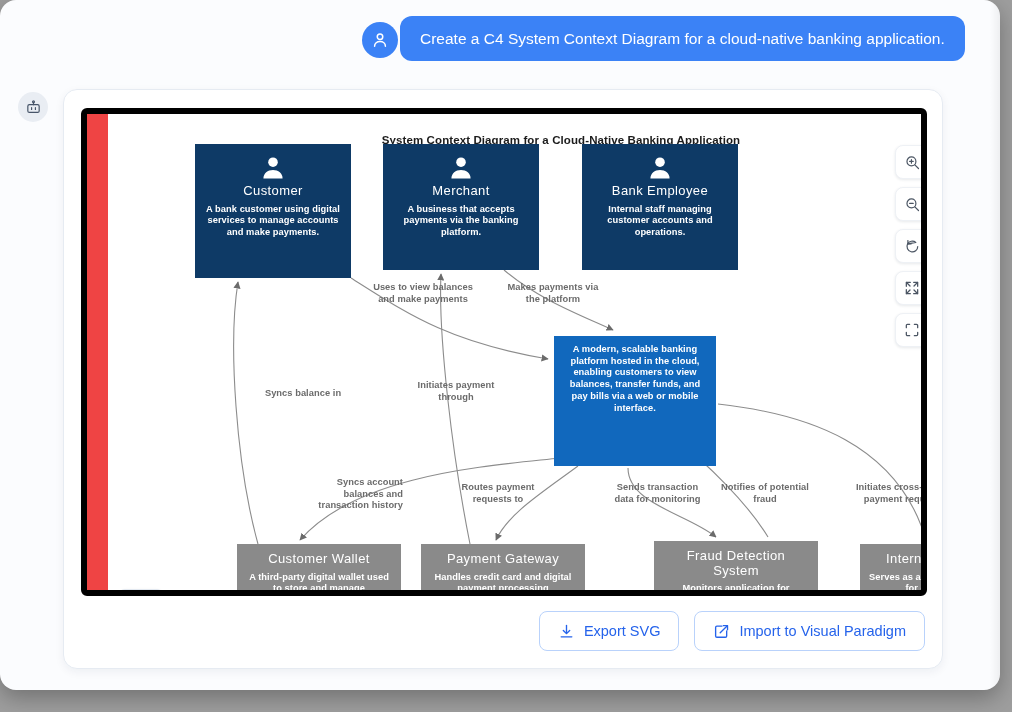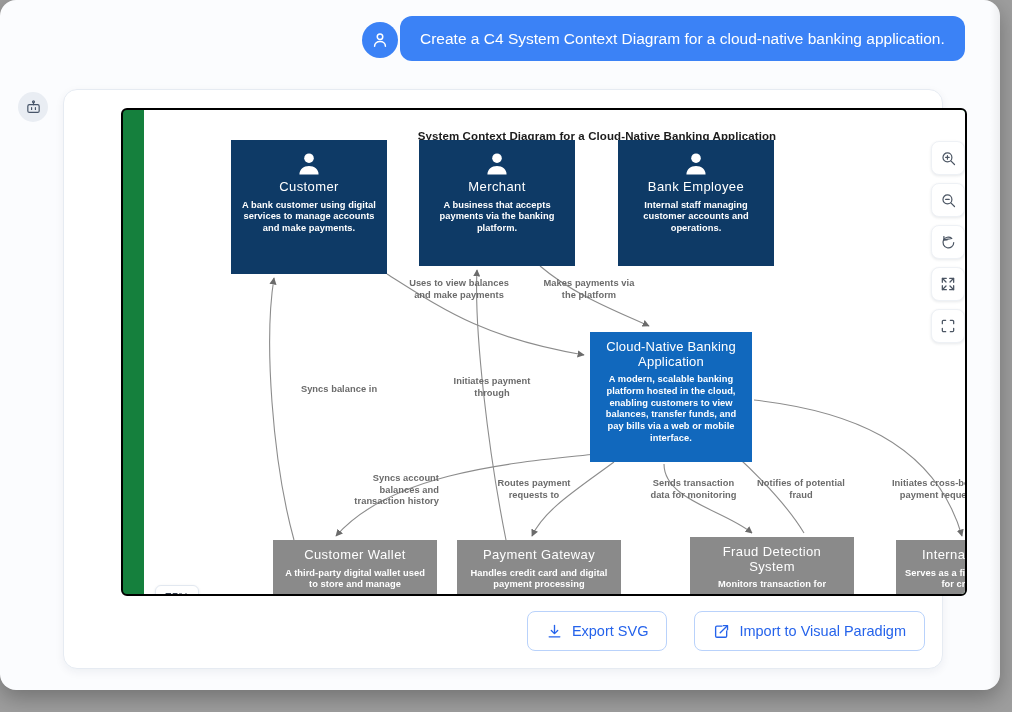--- a/index.html
+++ b/index.html
@@ -74,25 +74,24 @@
     border: 1px solid #e6ebf2;
     border-radius: 14px;
     box-shadow: 0 3px 10px rgba(18,38,63,0.06);
   }
 
   
   .diagram-viewport {
     position: absolute;
     left: 17px; top: 18px;
     width: 846px; height: 488px;
-    background: #15803d;
-    border: 2px solid #000000;
+    background: #ef4444;
+    border: 6px solid #000000;
     border-radius: 6px;
     overflow: hidden;
-    margin-left: 40px;
   }
   .diagram-canvas {
     position: absolute;
     left: 21px; top: 0px;
     width: 826px; height: 500px;
     background: #ffffff;
   }
   .diagram-title {
     position: absolute;
     left: 0; top: 20px; width: 826px;
@@ -175,21 +174,21 @@
     box-shadow: 0 1px 3px rgba(18,38,63,0.10);
     font-size: 12px;
     color: #374151;
     text-align: center;
   }
 
   
   .card-actions {
     position: absolute;
     right: 17px; bottom: 17px;
-    display: flex; gap: 27px;
+    display: flex; gap: 15px;
   }
   .action-btn {
     display: flex; align-items: center; gap: 9px;
     height: 40px;
     padding: 0 18px;
     background: #ffffff;
     border: 1px solid #b9d2fb;
     border-radius: 8px;
     color: #2563eb;
     font-size: 14.5px;
@@ -279,37 +278,36 @@
           <div class="node person" style="left:474px;top:30px;width:156px;height:126px;">
             <svg class="person-icon" width="30" height="28" viewBox="0 0 24 24" fill="#ffffff">
               <circle cx="12" cy="7" r="4.1"></circle>
               <path d="M3.8 21c0-4.4 3.6-7.2 8.2-7.2s8.2 2.8 8.2 7.2z"></path>
             </svg>
             <div class="ntitle">Bank Employee</div>
             <div class="ndesc">Internal staff managing customer accounts and operations.</div>
           </div>
 
           <div class="node system" style="left:446px;top:222px;width:162px;height:130px;">
-            <div class="ntitle" style="letter-spacing:0.2px;">Cloud-Native Banking Application</div>
             <div class="ndesc">A modern, scalable banking platform hosted in the cloud, enabling customers to view balances, transfer funds, and pay bills via a web or mobile interface.</div>
           </div>
 
           <div class="node external" style="left:129px;top:430px;width:164px;height:78px;">
             <div class="ntitle">Customer Wallet</div>
             <div class="ndesc">A third-party digital wallet used to store and manage</div>
           </div>
 
           <div class="node external" style="left:313px;top:430px;width:164px;height:78px;">
             <div class="ntitle">Payment Gateway</div>
             <div class="ndesc">Handles credit card and digital payment processing</div>
           </div>
 
           <div class="node external" style="left:546px;top:427px;width:164px;height:81px;">
             <div class="ntitle">Fraud Detection System</div>
-            <div class="ndesc">Monitors transaction for</div>
+            <div class="ndesc">Monitors application for</div>
           </div>
 
           <div class="node external" style="left:752px;top:430px;width:164px;height:78px;">
             <div class="ntitle">International Bank</div>
             <div class="ndesc">Serves as a fiat currency partner for cross-border</div>
           </div>
 
           <div class="edge-label" style="left:245px;top:168px;width:140px;">Uses to view balances
 and make payments</div>
           <div class="edge-label" style="left:380px;top:168px;width:130px;">Makes payments via

